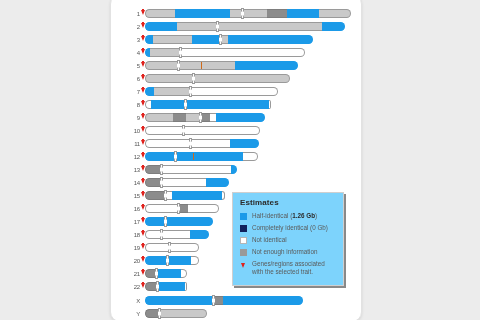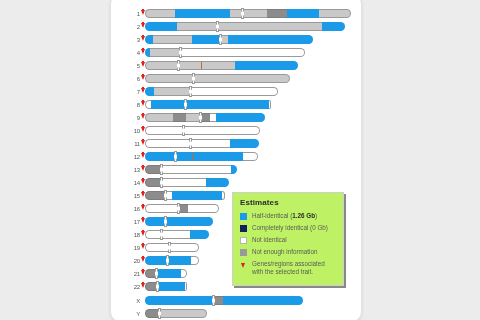--- a/index.html
+++ b/index.html
@@ -68,21 +68,21 @@
   .cen:before{top:0;border-bottom:none;border-radius:0 0 2px 2px;}
   .cen:after{bottom:0;border-top:none;border-radius:2px 2px 0 0;}
 
   .trait{
     position:absolute;top:1px;width:1px;height:7px;background:#cf6a1a;z-index:4;
   }
 
   
   #legend{
     position:absolute;left:232px;top:192px;width:112px;
-    background:#bef264;
+    background:#7dd3fc;
     border:1px solid #cfcfcf;
     box-shadow:2px 2px 0 rgba(40,40,40,.55);
     padding:5px 6px 6px 7px;box-sizing:border-box;
   }
   #legend h4{
     margin:0 0 5px 0;font-size:8px;color:#2b2b2b;font-weight:bold;letter-spacing:.1px;
   }
   .lrow{display:flex;align-items:flex-start;margin-bottom:4px;}
   .sw{flex:0 0 7px;width:7px;height:7px;margin-right:5px;margin-top:1px;box-sizing:border-box;}
   .sw.blue{background:#1b9ae8;}

